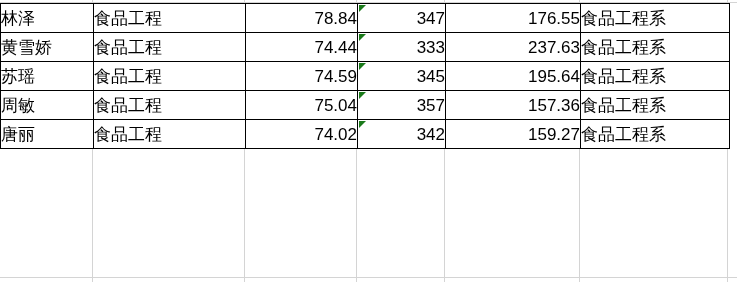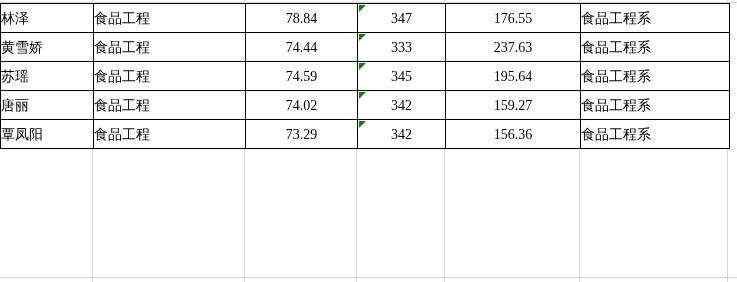--- a/index.html
+++ b/index.html
@@ -51,21 +51,21 @@
     z-index: 2;
     background: #ffffff;
   }
   #data-table td {
     border: 1px solid #000000;
     height: 29px;
     padding: 0;
     box-sizing: border-box;
     background: #ffffff;
     position: relative;
-    font-size: 14px;
+    font-size: 17px;
     line-height: 27px;
     color: #000000;
     white-space: nowrap;
     overflow: hidden;
   }
 
   
   .col-name  { width: 93px; }
   .col-major { width: 152px; }
   .col-score { width: 112px; }
@@ -75,22 +75,22 @@
 
   
   .cell-text-left {
     text-align: left;
     padding-left: 5px;
     font-family: "DejaVu Sans", "Liberation Sans", sans-serif;
     font-size: 14px;
     color: #000000;
   }
   .cell-num {
-    text-align: center;
-    font-family: Liberation Serif, serif;
+    text-align: right;
+    font-family: Liberation Sans, sans-serif;
     font-size: 15px;
     color: #1b1b35;
   }
   .cell-text-center {
     text-align: left;
     font-family: "DejaVu Sans", "Liberation Sans", sans-serif;
     font-size: 14px;
     color: #000000;
   }
 
@@ -148,31 +148,31 @@
         </tr>
         <tr>
           <td class="cell-text-left">苏瑶</td>
           <td class="cell-text-left">食品工程</td>
           <td class="cell-num">74.59</td>
           <td class="cell-num"><span class="err-marker"></span>345</td>
           <td class="cell-num">195.64</td>
           <td class="cell-text-center">食品工程系</td>
         </tr>
         <tr>
+          <td class="cell-text-left">周敏</td>
+          <td class="cell-text-left">食品工程</td>
+          <td class="cell-num">75.04</td>
+          <td class="cell-num"><span class="err-marker"></span>357</td>
+          <td class="cell-num">157.36</td>
+          <td class="cell-text-center">食品工程系</td>
+        </tr>
+        <tr>
           <td class="cell-text-left">唐丽</td>
           <td class="cell-text-left">食品工程</td>
           <td class="cell-num">74.02</td>
           <td class="cell-num"><span class="err-marker"></span>342</td>
           <td class="cell-num">159.27</td>
-          <td class="cell-text-center">食品工程系</td>
-        </tr>
-        <tr>
-          <td class="cell-text-left">覃凤阳</td>
-          <td class="cell-text-left">食品工程</td>
-          <td class="cell-num">73.29</td>
-          <td class="cell-num"><span class="err-marker"></span>342</td>
-          <td class="cell-num">156.36</td>
           <td class="cell-text-center">食品工程系</td>
         </tr>
       </tbody>
   </table>
 
 </div>
 
 </body></html>

